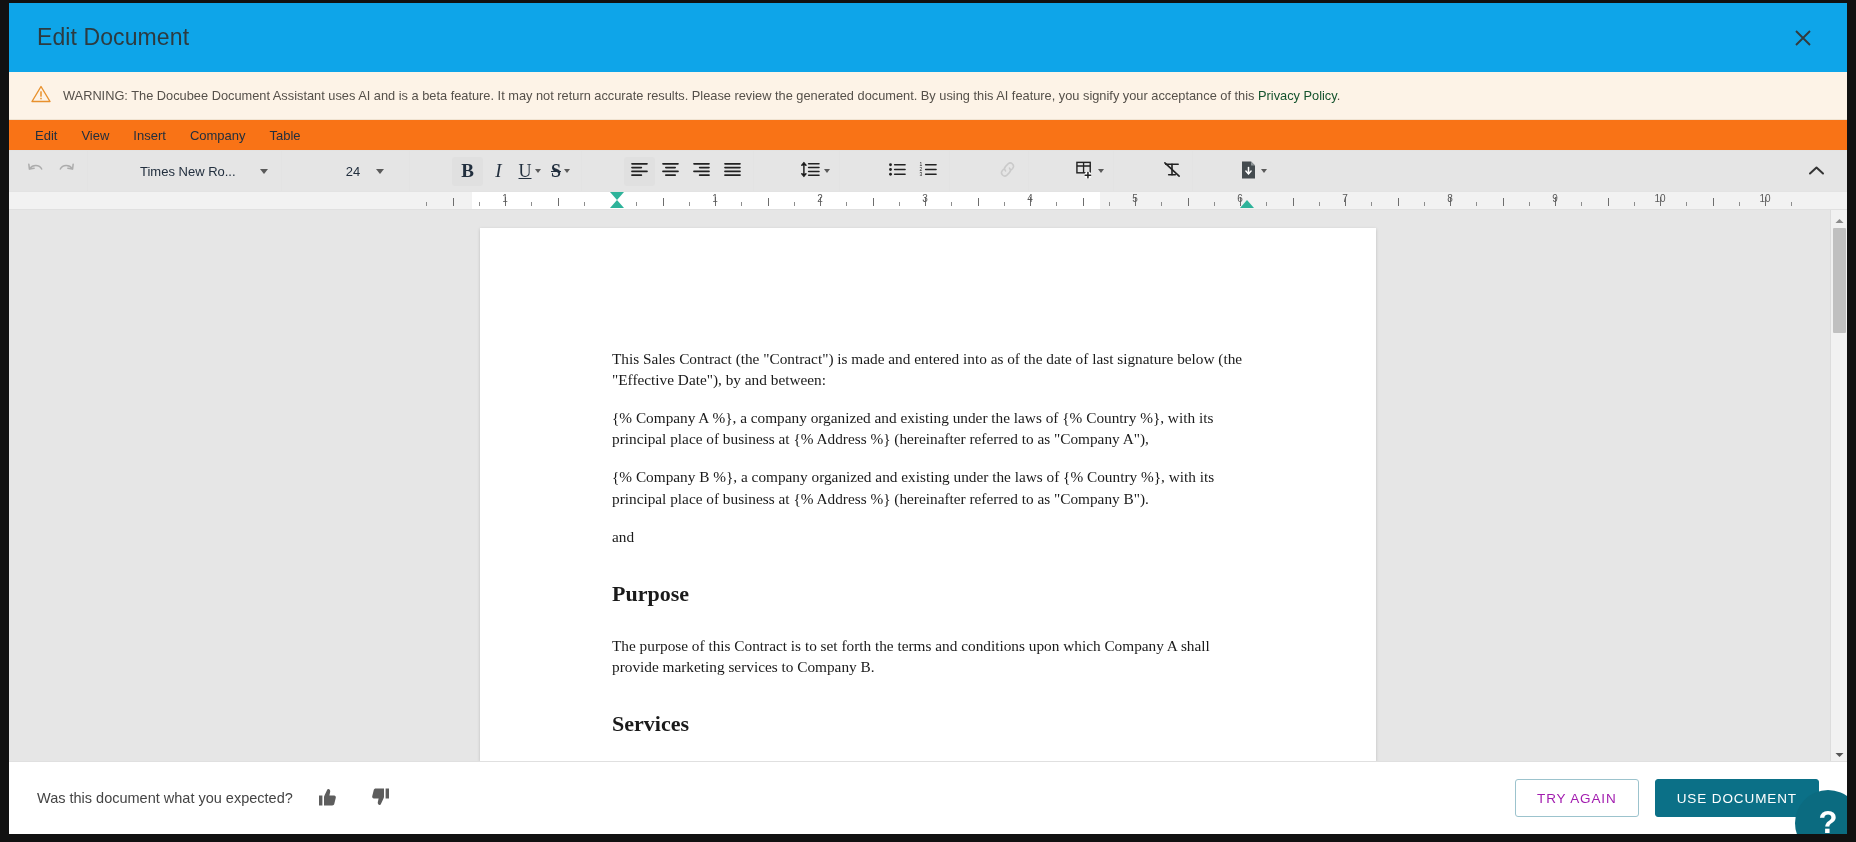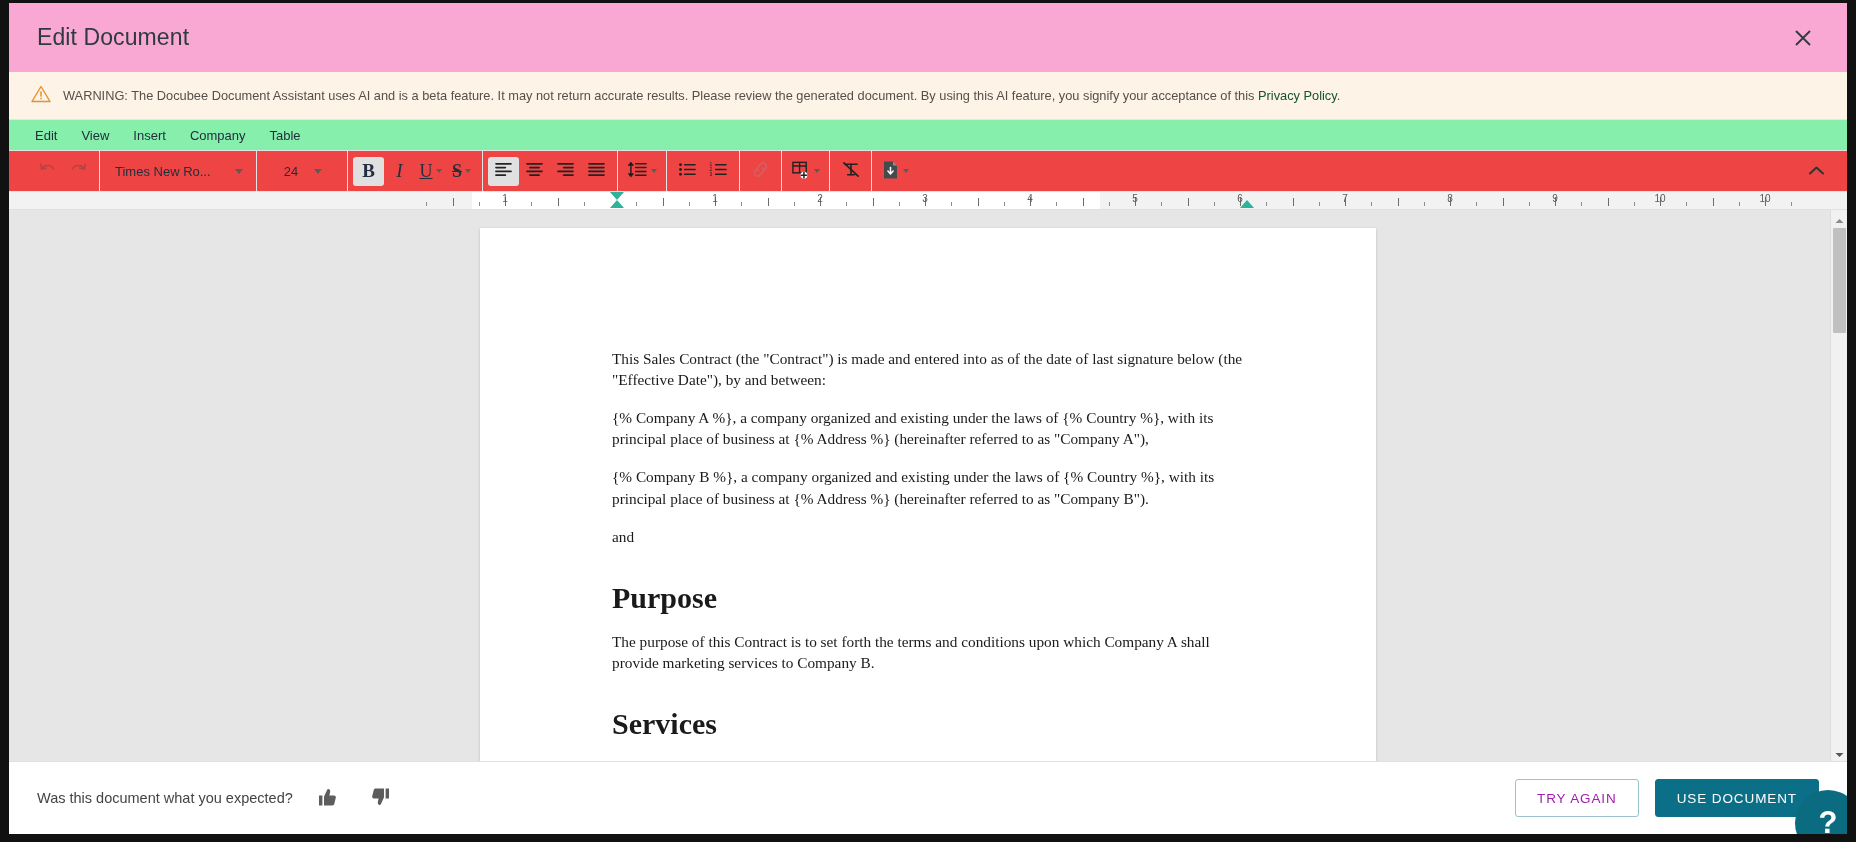--- a/index.html
+++ b/index.html
@@ -23,21 +23,21 @@
     border-top: 3px solid #111111;
     display: flex;
     flex-direction: column;
     overflow: hidden;
   }
 
   
   .titlebar {
     height: 69px;
     min-height: 69px;
-    background: #f9a8d4;
+    background: #0ea5e9;
     display: flex;
     align-items: center;
     justify-content: space-between;
     padding: 0 24px 0 28px;
     position: relative;
   }
   .titlebar h1 {
     font-size: 23px;
     font-weight: 400;
     color: #2d3b40;
@@ -71,44 +71,45 @@
   }
   .warning a {
     color: #14532d;
     text-decoration: none;
   }
 
   
   .menubar {
     height: 31px;
     min-height: 31px;
-    background: #86efac;
+    background: #f97316;
     display: flex;
     align-items: center;
     padding-left: 14px;
     border-bottom: 1px solid #e3e3e3;
   }
   .menu-item {
     font-size: 13px;
     color: #222f3e;
     padding: 4px 12px;
     cursor: pointer;
     border-radius: 2px;
   }
 
   
   .toolbar {
     height: 41px;
     min-height: 41px;
-    background: #ef4444;
-    display: flex;
-    align-items: center;
-    padding: 0 18px;
+    background: #e5e5e5;
+    display: flex;
+    align-items: center;
+    padding: 0 6px;
     border-bottom: 1px solid #e3e3e3;
     position: relative;
+    gap: 37px;
   }
   .tgroup {
     display: flex;
     align-items: center;
     height: 100%;
     padding: 0 5px;
     border-right: 1px solid #e3e3e3;
   }
   .tgroup.nosep { border-right: none; }
   .tbtn {
@@ -234,24 +235,24 @@
     font-family: "Liberation Serif", serif;
     color: #1a1a1a;
   }
   .page h1.doc-title {
     font-size: 30px;
     font-weight: 700;
     margin-bottom: 22px;
     letter-spacing: -.2px;
   }
   .page h2.doc-h2 {
-    font-size: 30px;
+    font-size: 22px;
     font-weight: 700;
     margin-top: 34px;
-    margin-bottom: 16px;
+    margin-bottom: 28px;
   }
   .page p.doc-p {
     font-size: 15.3px;
     line-height: 1.38;
     margin-bottom: 17px;
   }
 
   
   .vscroll {
     position: absolute;

